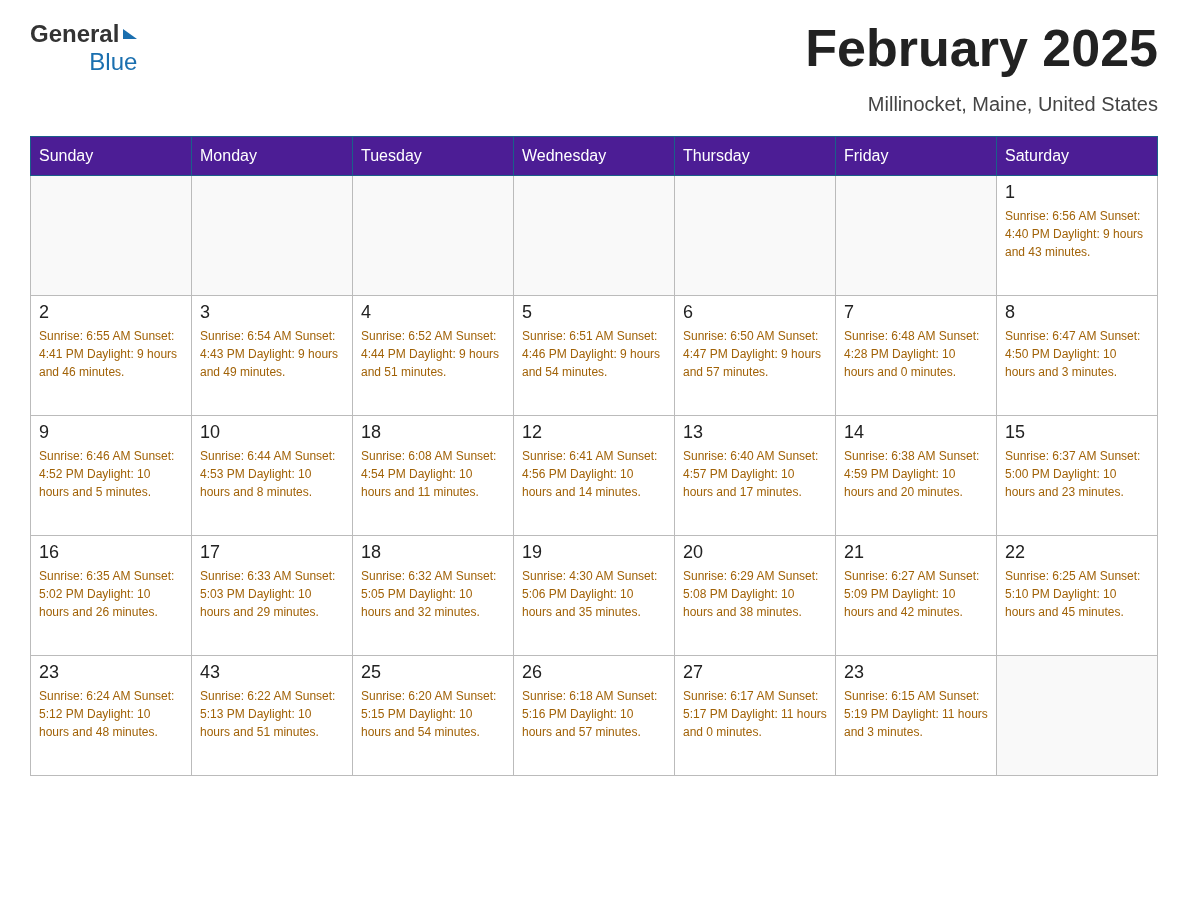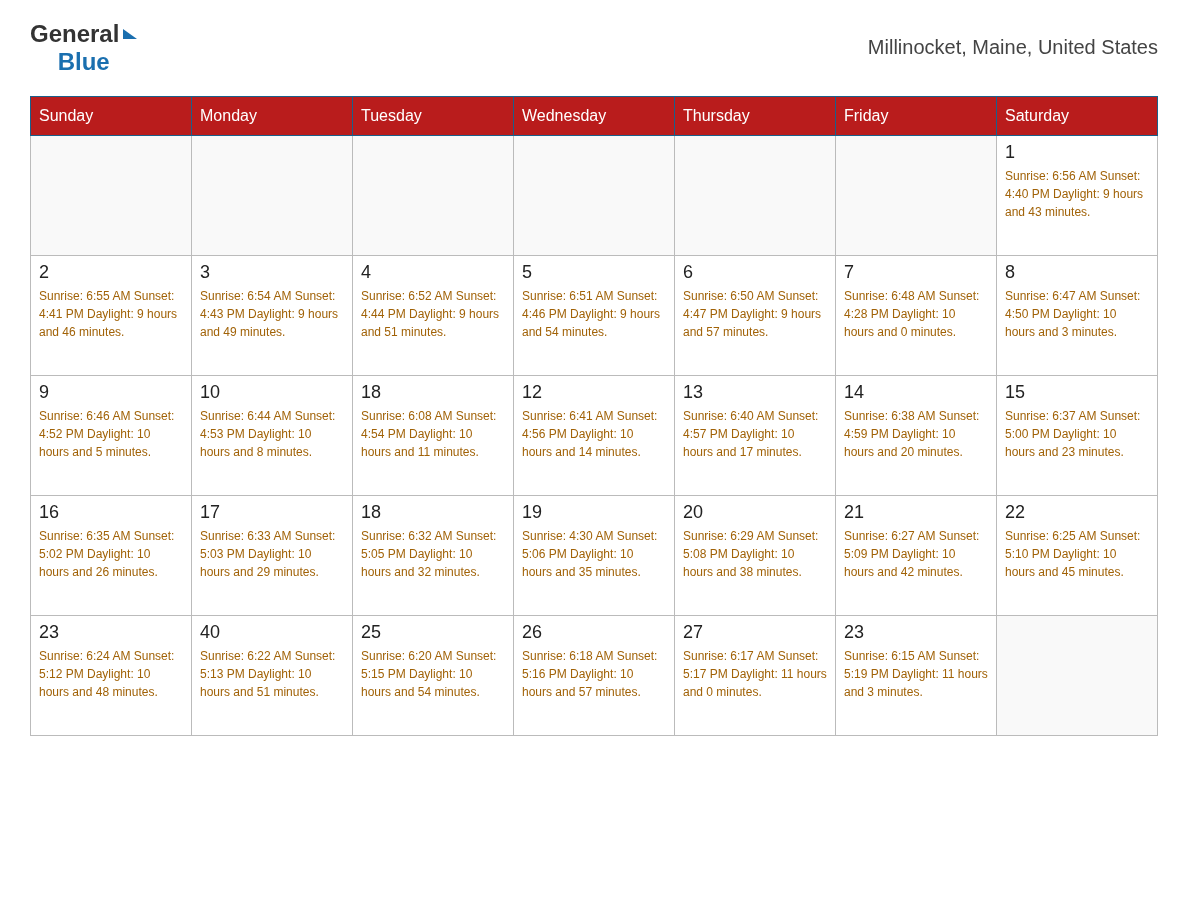--- a/index.html
+++ b/index.html
@@ -11,21 +11,21 @@
     }
     .header {
       display: flex;
       justify-content: space-between;
       align-items: flex-start;
       margin-bottom: 20px;
     }
     .logo {
       display: flex;
       flex-direction: column;
-      align-items: center;
+      align-items: flex-end;
     }
     .title-block {
       text-align: right;
     }
     .title-block h1 {
       font-size: 52px;
       font-weight: bold;
       color: #222;
       line-height: 1.1;
     }
@@ -33,21 +33,21 @@
       font-size: 20px;
       color: #444;
       margin-top: 16px;
     }
     .calendar {
       width: 100%;
       border-collapse: collapse;
       border: 1px solid #ccc;
     }
     .calendar th {
-      background-color: #b91c1c;
+      background-color: #4c1d95;
       color: #fff;
       font-size: 16px;
       font-weight: normal;
       padding: 10px 8px;
       text-align: left;
       border: 1px solid #1a5f8a;
     }
     .calendar td {
       width: 14.28%;
       vertical-align: top;
@@ -74,37 +74,38 @@
     .logo-top-row {
       display: flex;
       align-items: center;
       font-size: 24px;
       font-weight: bold;
       color: #333;
     }
     .logo-blue {
       color: #1a6faf;
       font-size: 24px;
-      font-weight: bold;
+      font-weight: normal;
     }
   </style>
 </head>
 <body>
 
 <div class="header">
   <div class="logo">
     <div class="logo-top-row">
       <span style="color:#333; font-weight:bold; font-size:24px;">General</span>
       <span style="display:inline-block; margin-left:4px; width:0; height:0; border-style:solid; border-width:10px 0 0 14px; border-color: transparent transparent transparent #1a6faf;"></span>
     </div>
     <div>
       <span class="logo-blue">Blue</span>
     </div>
   </div>
   <div class="title-block">
+    <h1>February 2025</h1>
     <div class="location">Millinocket, Maine, United States</div>
   </div>
 </div>
 
 <table class="calendar">
   <thead>
     <tr>
     <th>Sunday</th>
         <th>Monday</th>
         <th>Tuesday</th>
@@ -262,21 +263,21 @@
         </td>
       </tr>
       <tr>
         <td>
           <div class="day-number">23</div>
           <div class="day-info">Sunrise: 6:24 AM
 Sunset: 5:12 PM
 Daylight: 10 hours and 48 minutes.</div>
         </td>
         <td>
-          <div class="day-number">40</div>
+          <div class="day-number">43</div>
           <div class="day-info">Sunrise: 6:22 AM
 Sunset: 5:13 PM
 Daylight: 10 hours and 51 minutes.</div>
         </td>
         <td>
           <div class="day-number">25</div>
           <div class="day-info">Sunrise: 6:20 AM
 Sunset: 5:15 PM
 Daylight: 10 hours and 54 minutes.</div>
         </td>

